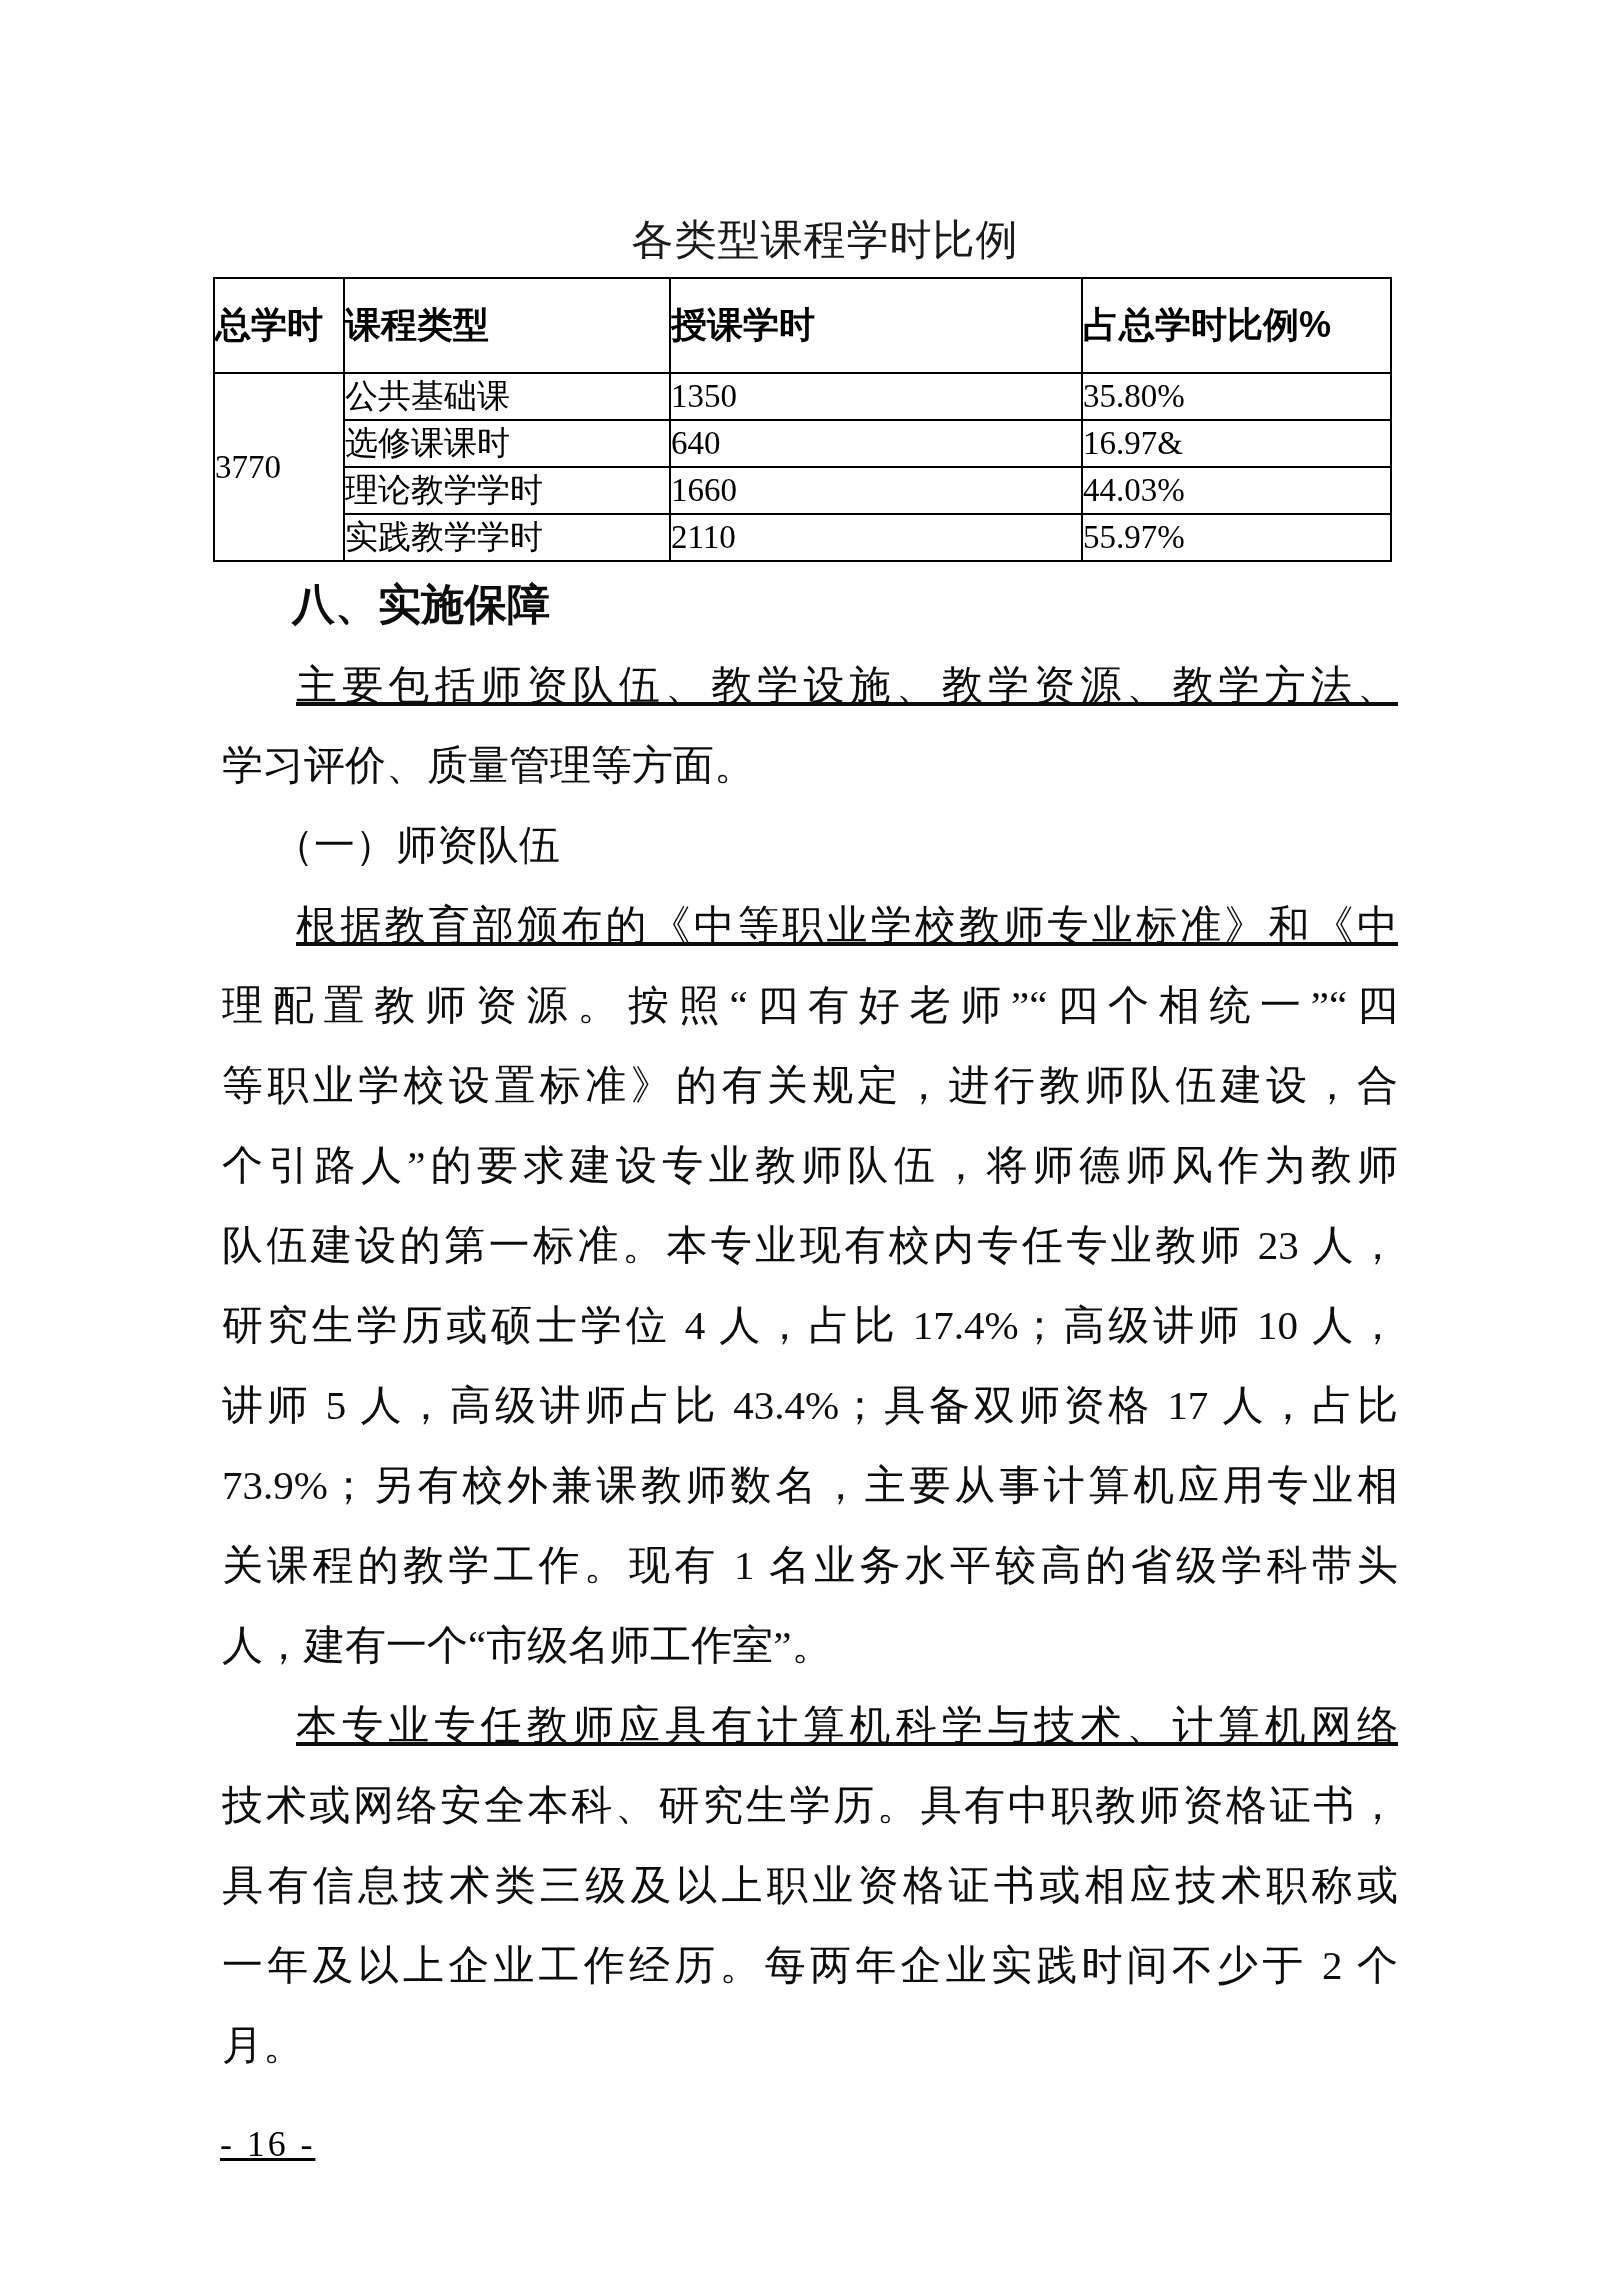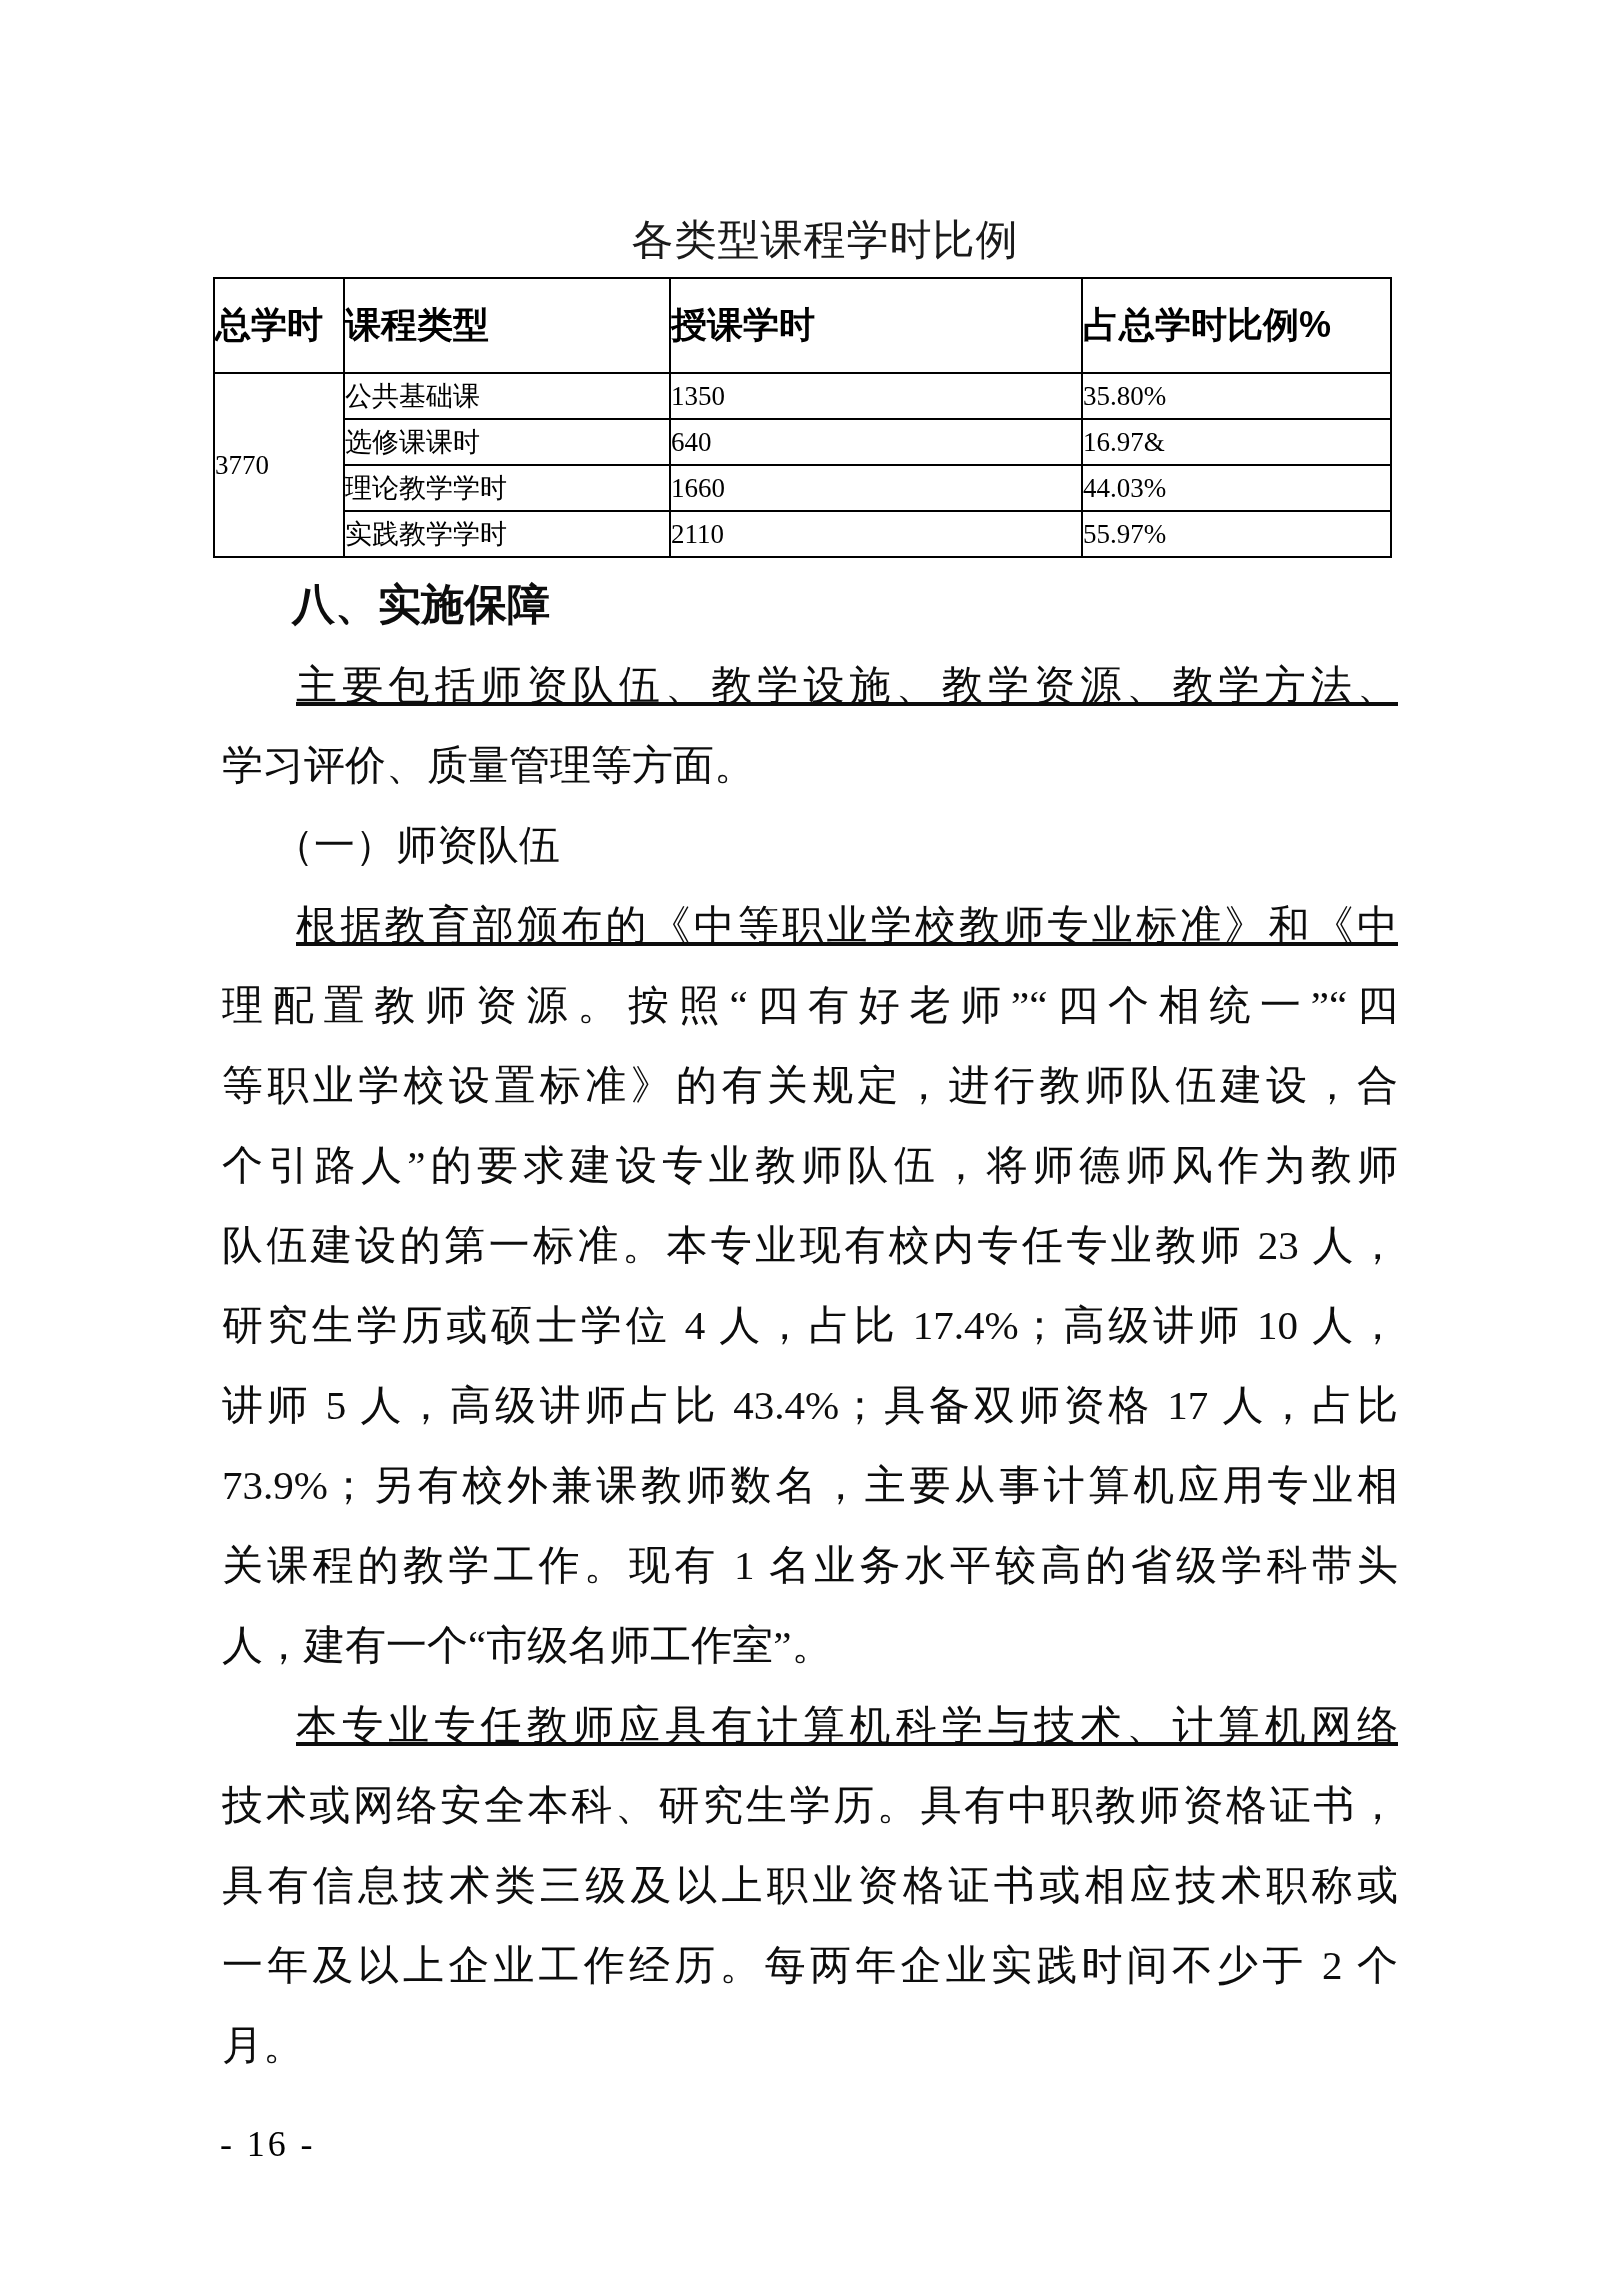--- a/index.html
+++ b/index.html
@@ -24,21 +24,21 @@
     border:2px solid #000;
     text-align:left;vertical-align:middle;
     padding:0;overflow:hidden;
   }
   tr.head th{
     height:93px;
     font-family:"Liberation Sans","DejaVu Sans",sans-serif;
     font-weight:bold;font-size:36px;
     border-bottom:2.9px solid #000;
   }
-  table.hours td{height:44px;font-size:27px;}
+  table.hours td{height:44px;font-size:33px;}
   td.total-cell{font-size:35px;border-radius:24px;}
   td.type-cell{font-size:34px;}
   .content{
     position:absolute;left:222px;top:549px;width:1176px;
     font-size:41px;color:#0d0d0d;
   }
   .h1{
     font-family:"Liberation Sans","DejaVu Sans",sans-serif;
     font-weight:bold;font-size:43px;line-height:82px;height:82px;
     margin-top:13.7px;padding-left:70px;
@@ -47,21 +47,21 @@
     font-weight:normal;font-size:41px;line-height:80px;height:80px;
     padding-left:51px;
   }
   .line{
     line-height:80px;height:80px;overflow:hidden;
   }
   .j{text-align:justify;text-align-last:justify;}
   .ind{text-indent:74px;text-decoration:underline;}
   .page-num{
     position:absolute;left:220px;top:2123px;
-    font-size:36px;letter-spacing:2.9px;
+    font-size:36px;letter-spacing:2.9px;text-decoration:underline;
   }
 </style>
 </head>
 <body>
 
 <div class="page">
 
   <div class="doc-title">各类型课程学时比例</div>
 
   <table class="hours">

